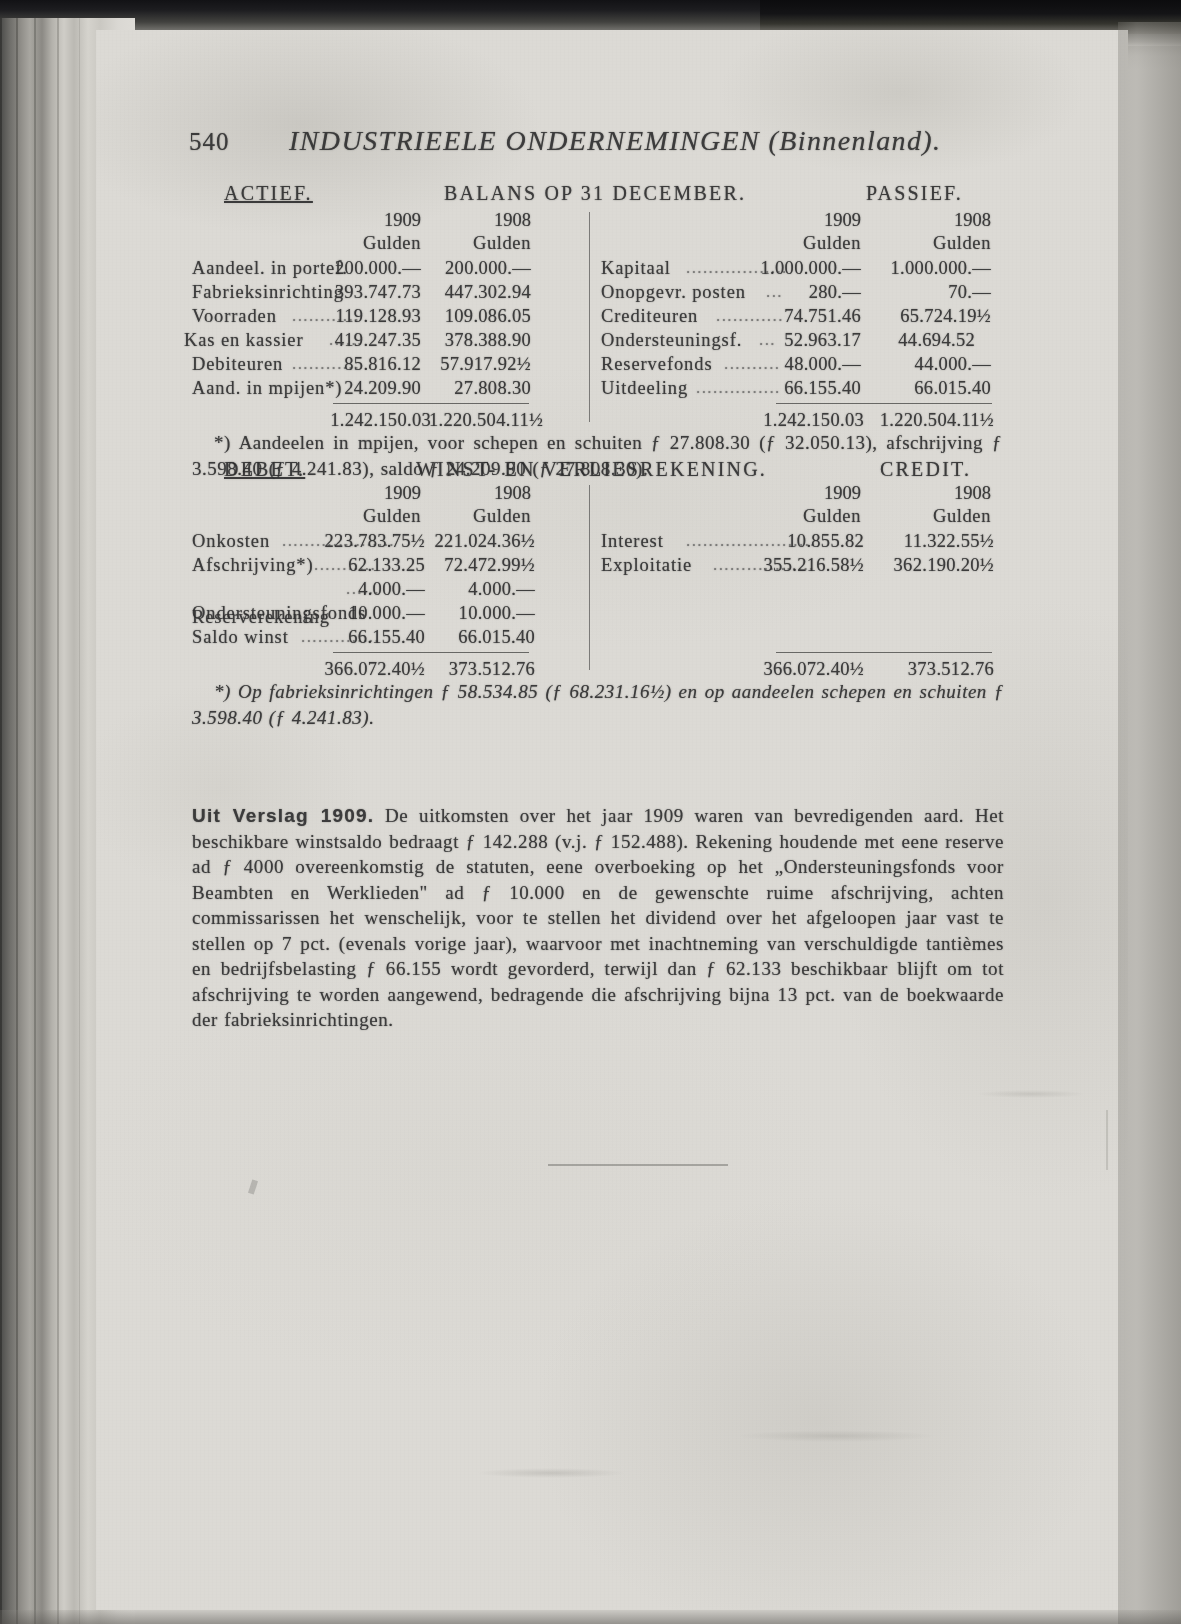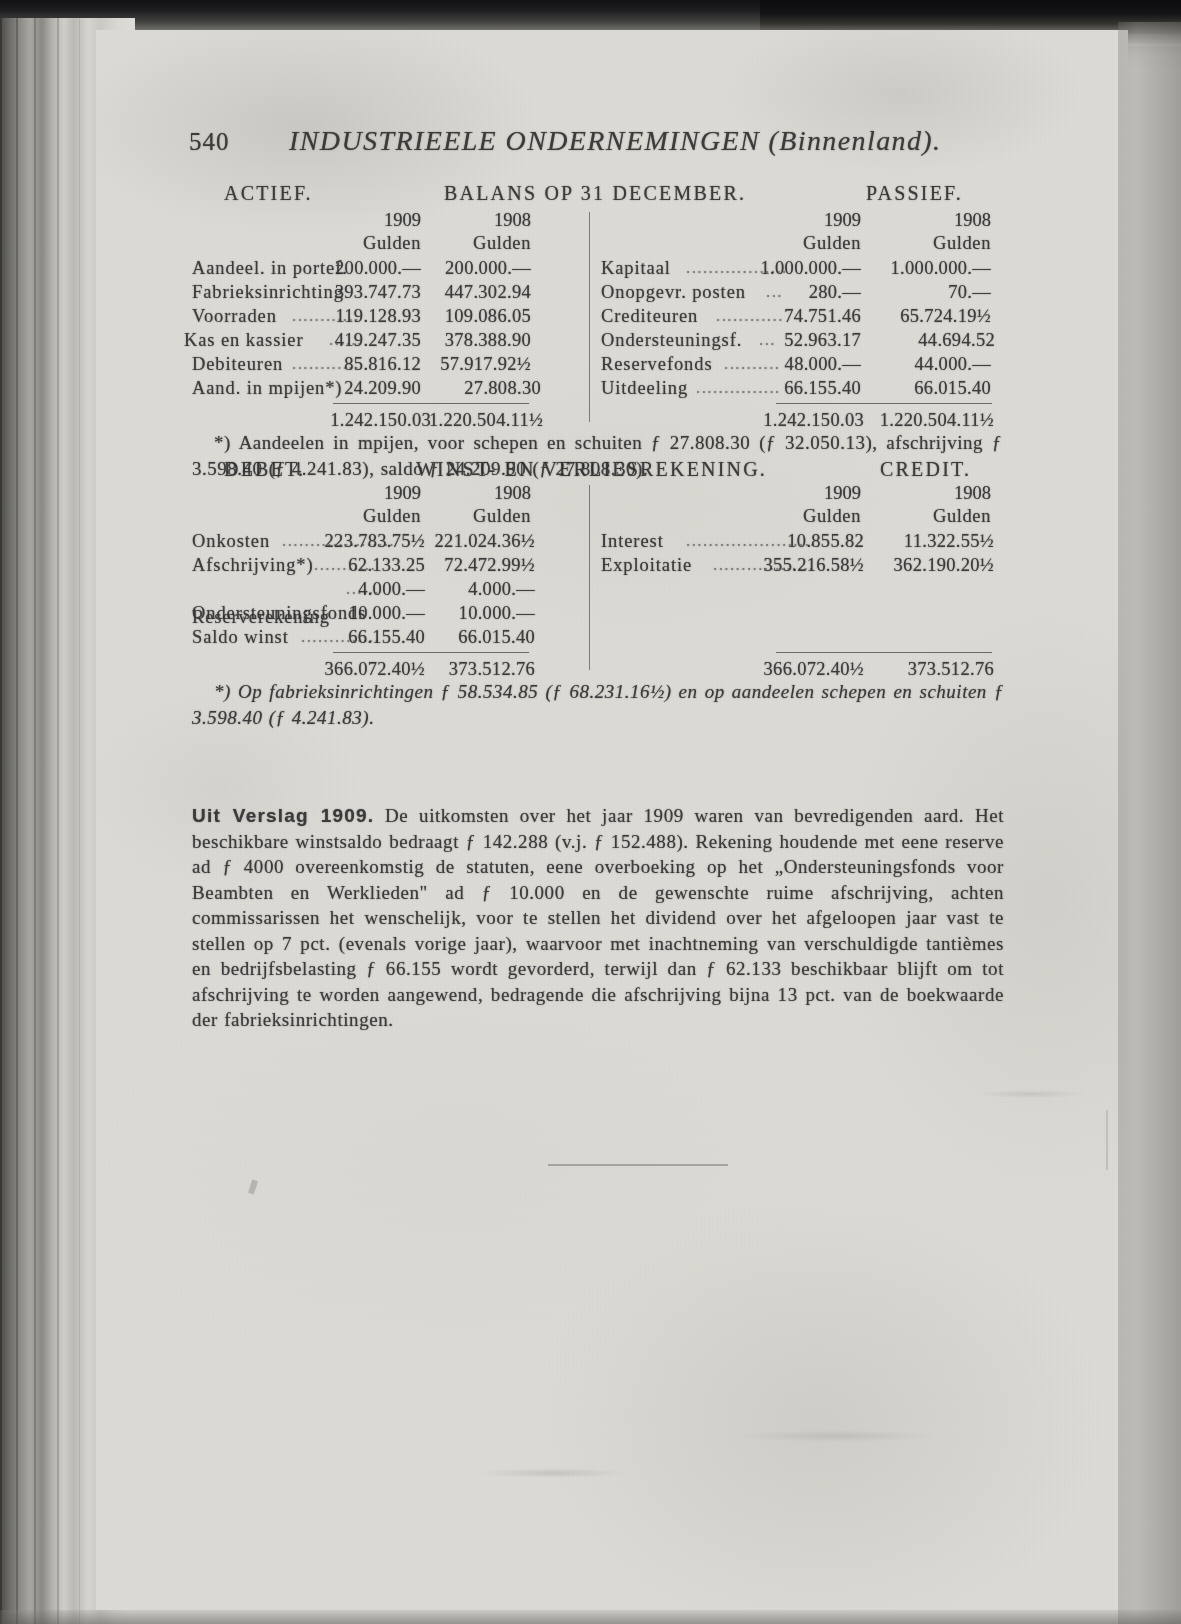--- a/index.html
+++ b/index.html
@@ -112,21 +112,21 @@
     position: absolute; left: 93px; top: 0;
     font-size: 25px; letter-spacing: 1px;
   }
   #head-title {
     position: absolute; left: 193px; top: -3px;
     font-size: 28px; font-style: italic; letter-spacing: 1.4px;
   }
 
   
   .sec-head { position: absolute; width: 1032px; white-space: nowrap; font-size: 20px; letter-spacing: 2.2px; }
-  .sec-left   { position: absolute; }
+  .sec-left   { position: absolute; text-decoration: underline; }
   .sec-center { position: absolute; }
   .sec-right  { position: absolute; }
 
   
   .tbl { position: absolute; width: 1032px; font-size: 18.5px; }
   .yr { position: absolute; text-align: right; }
   .gl { position: absolute; text-align: right; letter-spacing: 0.6px; }
 
   .row { position: absolute; height: 24px; white-space: nowrap; }
   .lbl { position: absolute; letter-spacing: 0.9px; }
@@ -225,21 +225,21 @@
     </div>
     <div class="row" style="left:0; top:324px;">
       <span class="lbl blurtext" style="left:96px;">Debiteuren</span>
       <span class="dots blurtext" style="left:196px;">............</span>
       <span class="v1 blurtext" style="left:225px; width:100px;">85.816.12</span>
       <span class="v2 blurtext" style="left:335px; width:100px;">57.917.92½</span>
     </div>
     <div class="row" style="left:0; top:348px;">
       <span class="lbl blurtext" style="left:96px;">Aand. in mpijen*)</span>
       <span class="v1 blurtext" style="left:225px; width:100px;">24.209.90</span>
-      <span class="v2 blurtext" style="left:345px; width:100px;text-align:right;">27.808.30</span>
+      <span class="v2 blurtext" style="left:335px; width:100px;text-align:right;">27.808.30</span>
     </div>
 
     <div class="row" style="left:0; top:228px;">
       <span class="lbl blurtext" style="left:505px;">Kapitaal</span>
       <span class="dots blurtext" style="left:590px;">..................</span>
       <span class="v1 blurtext" style="left:655px; width:110px;">1.000.000.—</span>
       <span class="v2 blurtext" style="left:785px; width:110px;">1.000.000.—</span>
     </div>
     <div class="row" style="left:0; top:252px;">
       <span class="lbl blurtext" style="left:505px;">Onopgevr. posten</span>
@@ -250,21 +250,21 @@
     <div class="row" style="left:0; top:276px;">
       <span class="lbl blurtext" style="left:505px;">Crediteuren</span>
       <span class="dots blurtext" style="left:620px;">............</span>
       <span class="v1 blurtext" style="left:655px; width:110px;">74.751.46</span>
       <span class="v2 blurtext" style="left:785px; width:110px;text-align:right;">65.724.19½</span>
     </div>
     <div class="row" style="left:0; top:300px;">
       <span class="lbl blurtext" style="left:505px;">Ondersteuningsf.</span>
       <span class="dots blurtext" style="left:663px;">...</span>
       <span class="v1 blurtext" style="left:655px; width:110px;">52.963.17</span>
-      <span class="v2 blurtext" style="left:789px; width:110px;font-family:Liberation Serif, serif;">44.694.52</span>
+      <span class="v2 blurtext" style="left:769px; width:110px;font-family:Liberation Serif, serif;">44.694.52</span>
     </div>
     <div class="row" style="left:0; top:324px;">
       <span class="lbl blurtext" style="left:505px;">Reservefonds</span>
       <span class="dots blurtext" style="left:628px;">..........</span>
       <span class="v1 blurtext" style="left:655px; width:110px;">48.000.—</span>
       <span class="v2 blurtext" style="left:785px; width:110px;">44.000.—</span>
     </div>
     <div class="row" style="left:0; top:348px;">
       <span class="lbl blurtext" style="left:505px;">Uitdeeling</span>
       <span class="dots blurtext" style="left:600px;">...............</span>

